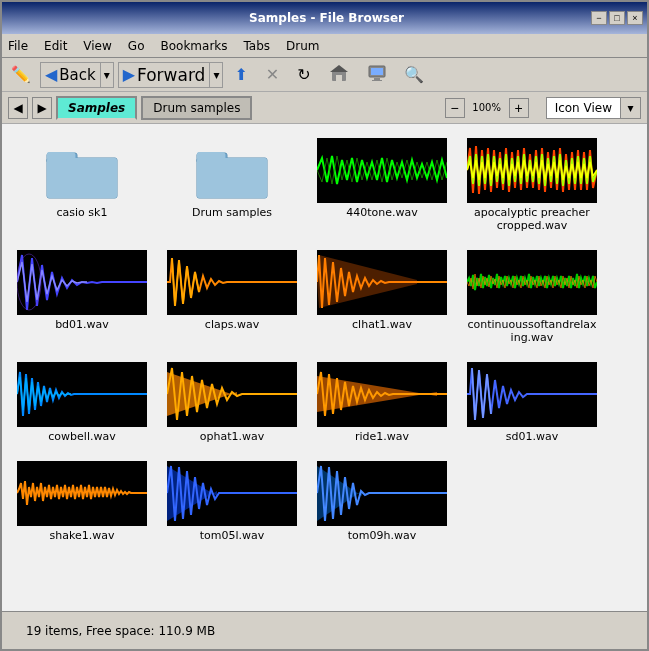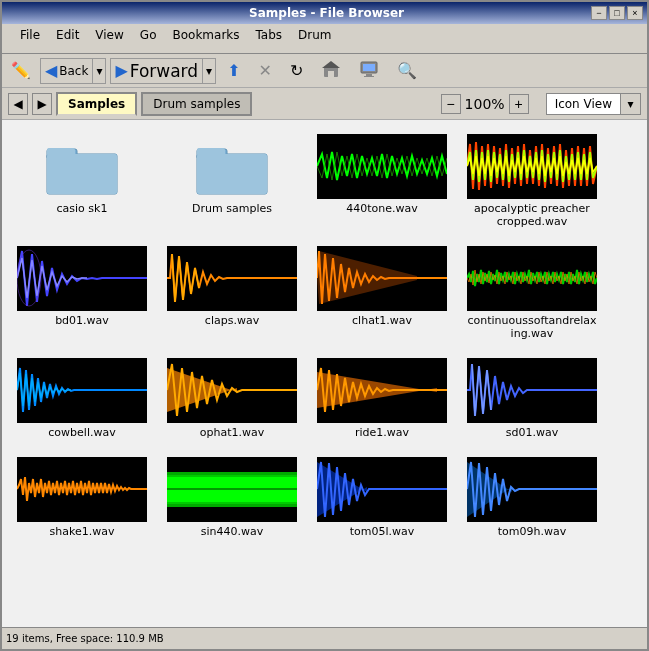--- a/index.html
+++ b/index.html
@@ -22,21 +22,21 @@
     .title-bar {
       background: linear-gradient(to bottom, #0a246a, #a6b5db);
       color: white;
       text-align: center;
       padding: 3px 0;
       font-weight: bold;
       font-size: 12px;
       display: flex;
       align-items: center;
       justify-content: space-between;
-      height: 22px;
+      height: 32px;
     }
     .title-bar-title {
       flex: 1;
       text-align: center;
       font-size: 12px;
     }
     .title-bar-buttons {
       display: flex;
       align-items: center;
       gap: 2px;
@@ -49,24 +49,25 @@
       border: 1px solid #888;
       font-size: 9px;
       cursor: pointer;
       display: flex;
       align-items: center;
       justify-content: center;
     }
     .menu-bar {
       background: #d4d0c8;
       display: flex;
-      padding: 2px 12px;
+      align-items: center;
+      padding: 2px 0;
       gap: 4px;
       border-bottom: 1px solid #888;
-      height: 30px;
+      height: 24px;
     }
     .menu-item {
       padding: 2px 6px;
       cursor: pointer;
       font-size: 12px;
     }
     .toolbar {
       background: #d4d0c8;
       display: flex;
       align-items: center;
@@ -130,21 +131,22 @@
       background: #d4d0c8;
       cursor: pointer;
       font-size: 12px;
       height: 24px;
       display: flex;
       align-items: center;
     }
     .breadcrumb-tab.active {
       font-weight: bold;
       border-bottom: 2px solid #d4d0c8;
-      background: #fef9c3;
+      background: #5eead4;
+      font-style: italic;
     }
     .breadcrumb-tab:not(.active) {
       background: #c0bdb5;
     }
     .zoom-area {
       display: flex;
       align-items: center;
       gap: 4px;
       margin-left: auto;
     }
@@ -153,21 +155,21 @@
       height: 20px;
       border: 1px solid #888;
       background: #d4d0c8;
       display: flex;
       align-items: center;
       justify-content: center;
       cursor: pointer;
       font-size: 14px;
     }
     .zoom-label {
-      font-size: 14px;
+      font-size: 10px;
       min-width: 36px;
       text-align: center;
     }
     .view-dropdown {
       display: flex;
       align-items: center;
       border: 1px solid #888;
       background: white;
       height: 22px;
       margin-left: 13px;
@@ -208,23 +210,23 @@
       font-size: 11px;
       text-align: center;
       margin-top: 3px;
       color: #000;
       max-width: 130px;
       word-break: break-word;
     }
     .status-bar {
       background: #d4d0c8;
       border-top: 1px solid #888;
-      padding: 2px 4px;
-      font-size: 10px;
-      height: 22px;
+      padding: 2px 24px;
+      font-size: 12px;
+      height: 38px;
       display: flex;
       align-items: center;
     }
     
     .waveform-container {
       width: 130px;
       height: 65px;
       background: black;
     }
     
@@ -260,21 +262,21 @@
 
   <div class="toolbar">
 
     <button class="tb-btn" style="padding:2px 4px;">
       <span style="font-size:16px;">✏️</span>
     </button>
 
     <div style="display:flex;">
       <div class="tb-main-part">
         <span style="color:#2266cc;font-size:16px;">◀</span>
-        <span style="font-size:12px;">Back</span>
+        <span style="font-size:15px;">Back</span>
       </div>
       <div class="tb-drop">▾</div>
     </div>
 
     <div style="display:flex;">
       <div class="tb-main-part">
         <span style="color:#2266cc;font-size:16px;">▶</span>
         <span style="font-size:17px;">Forward</span>
       </div>
       <div class="tb-drop">▾</div>
@@ -486,35 +488,20 @@
       <div class="waveform-container">
         <svg width="130" height="65" viewBox="0 0 130 65">
           <rect width="130" height="65" fill="black"></rect>
 
           <polyline points="0,32 2,28 4,22 6,38 8,20 10,44 12,26 14,36 16,22 18,40 20,26 22,36 24,22 26,40 28,26 30,36 32,24 34,38 36,26 38,36 40,24 42,38 44,26 46,36 48,24 50,38 52,26 54,36 56,24 58,38 60,26 62,36 64,24 66,38 68,26 70,36 72,24 74,38 76,26 78,36 80,26 82,36 84,26 86,36 88,26 90,36 92,27 94,35 96,28 98,34 100,29 102,33 104,30 106,33 108,31 110,33 112,31 114,32 120,32 130,32" stroke="#ff8800" stroke-width="2" fill="none"></polyline>
         </svg>
       </div>
       <span class="file-label">shake1.wav</span>
     </div>
 
-    <div class="file-item">
-      <div class="waveform-container">
-        <svg width="130" height="65" viewBox="0 0 130 65">
-          <rect width="130" height="65" fill="black"></rect>
-
-          <rect x="0" y="15" width="130" height="35" fill="#00cc00"></rect>
-          <rect x="0" y="20" width="130" height="25" fill="#00ff00"></rect>
-          <line x1="0" y1="32" x2="130" y2="32" stroke="#009900" stroke-width="2"></line>
-
-          <rect x="0" y="15" width="130" height="3" fill="#00aa00"></rect>
-          <rect x="0" y="47" width="130" height="3" fill="#00aa00"></rect>
-        </svg>
-      </div>
-      <span class="file-label">sin440.wav</span>
-    </div>
 
 
     <div class="file-item">
       <div class="waveform-container">
         <svg width="130" height="65" viewBox="0 0 130 65">
           <rect width="130" height="65" fill="black"></rect>
 
           <polygon points="0,5 0,60 50,30 50,35" fill="#0044ff" opacity="0.5"></polygon>
           <polyline points="0,32 4,5 8,60 12,6 16,58 20,10 24,54 28,16 32,48 36,22 40,44 44,28 48,38 52,32 60,32 70,32 80,32 90,32 100,32 110,32 120,32 130,32" stroke="#3366ff" stroke-width="2" fill="none"></polyline>
         </svg>

